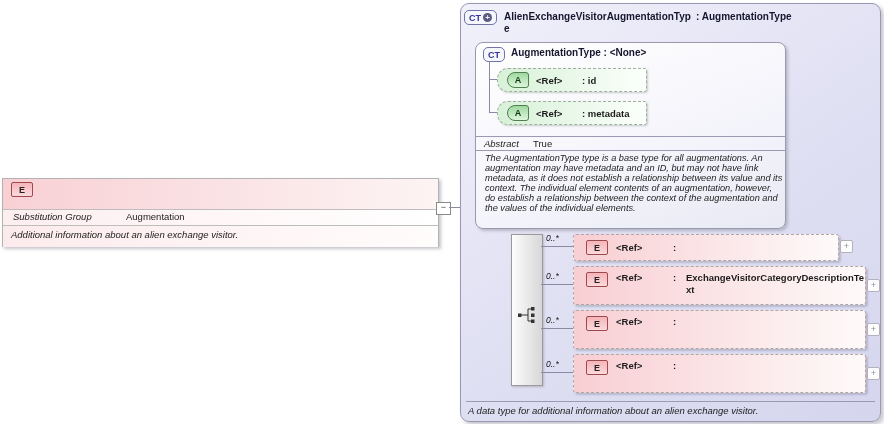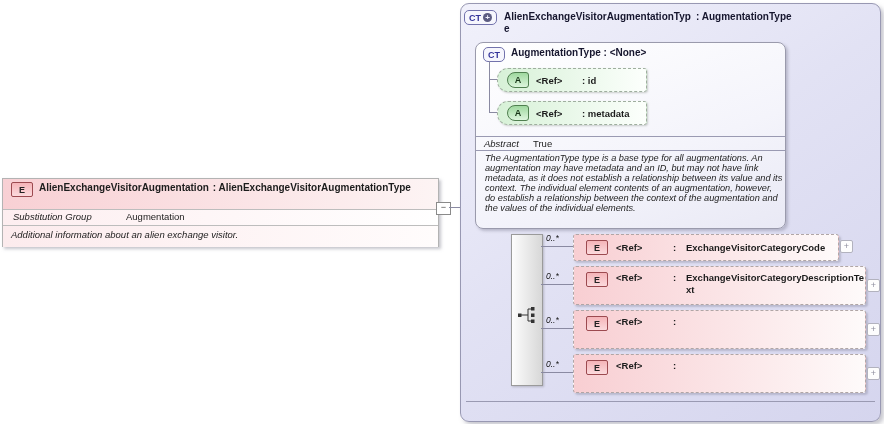--- a/index.html
+++ b/index.html
@@ -94,24 +94,20 @@
   .rc-footer{position:absolute;left:7px;top:401px;font-style:italic;font-size:9.5px;color:#1c1c1c;}
 </style>
 </head>
 <body>
 
 <div id="stage">
 
   <div class="abs left-box">
     <div class="lb-header">
       <span class="e-badge" style="margin:3px 0 0 8px;">E</span>
-      <div class="lb-title">
-        <span class="t-name">AlienExchangeVisitorAugmentation</span>
-        <span class="t-type"><span> : </span><span>AlienExchangeVisitorAugmentationType</span></span>
-      </div>
     </div>
     <div class="lb-row2">
       <span class="lbl">Substitution Group</span><span class="val">Augmentation</span>
     </div>
     <div class="lb-row3">Additional information about an alien exchange visitor.</div>
   </div>
 
   <div class="abs minus-box">−</div>
   <div class="hline" style="left:449px;top:207px;width:20px;"></div>
   <div class="vline" style="left:468px;top:207px;height:105px;"></div>
@@ -180,21 +176,20 @@
     <div class="hline" style="left:80px;top:368px;width:32px;"></div>
     <div class="occ-label" style="left:85px;top:229px;">0..*</div>
     <div class="occ-label" style="left:85px;top:267px;">0..*</div>
     <div class="occ-label" style="left:85px;top:311px;">0..*</div>
     <div class="occ-label" style="left:85px;top:355px;">0..*</div>
 
     <div class="el-row row-1">
       <span class="e-badge">E</span>
       <span class="ref">&lt;Ref&gt;</span>
       <span class="sep">: </span>
-      <span class="name">ExchangeVisitorCategoryCode</span>
     </div>
     <div class="expand-box" style="left:379px;top:236px;">+</div>
 
     <div class="el-row row-multi row-2">
       <span class="e-badge">E</span>
       <span class="ref">&lt;Ref&gt;</span>
       <span class="sep">: </span>
       <span class="name">ExchangeVisitorCategoryDescriptionText</span>
     </div>
     <div class="expand-box" style="left:406px;top:275px;">+</div>
@@ -207,15 +202,16 @@
     <div class="expand-box" style="left:406px;top:319px;">+</div>
 
     <div class="el-row row-multi row-4">
       <span class="e-badge">E</span>
       <span class="ref">&lt;Ref&gt;</span>
       <span class="sep">: </span>
     </div>
     <div class="expand-box" style="left:406px;top:363px;">+</div>
 
     <div class="rc-footer-rule"></div>
+    <div class="rc-footer">A data type for additional information about an alien exchange visitor.</div>
   </div>
 
 </div>
 
 </body></html>

